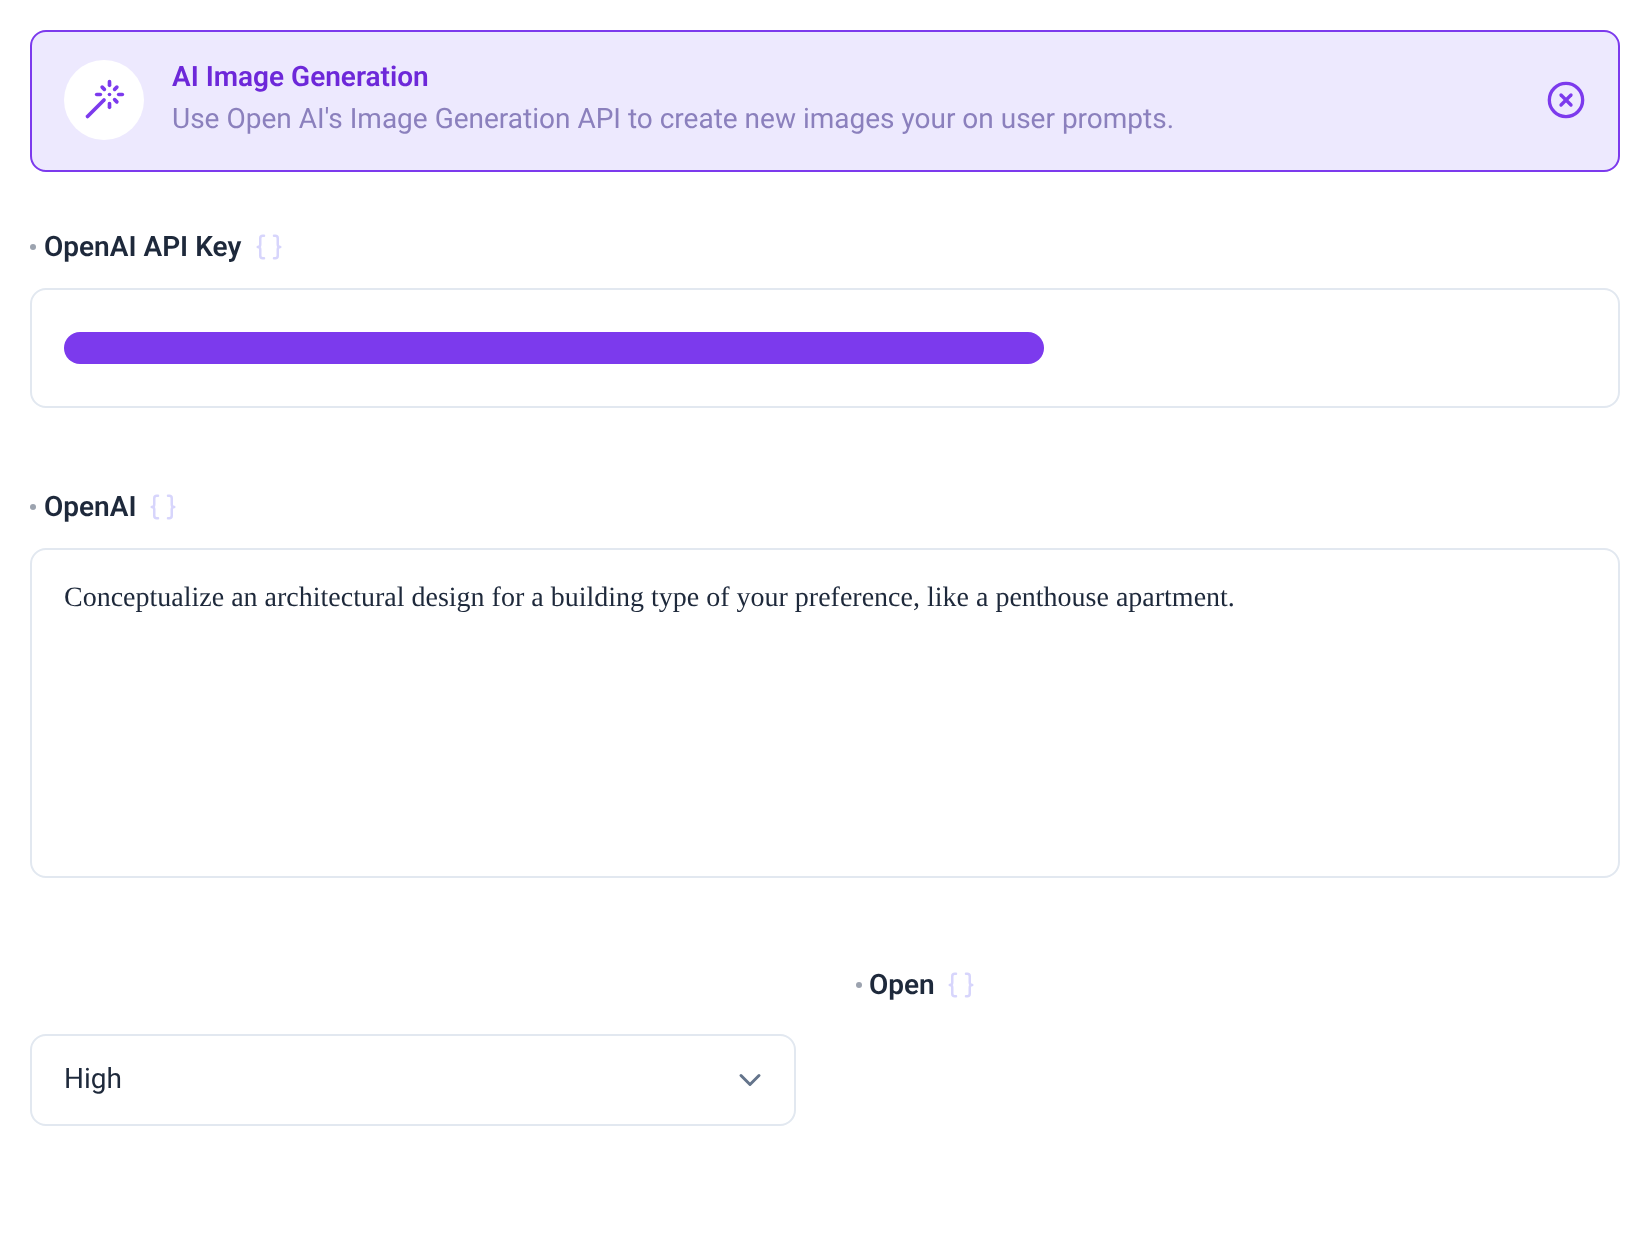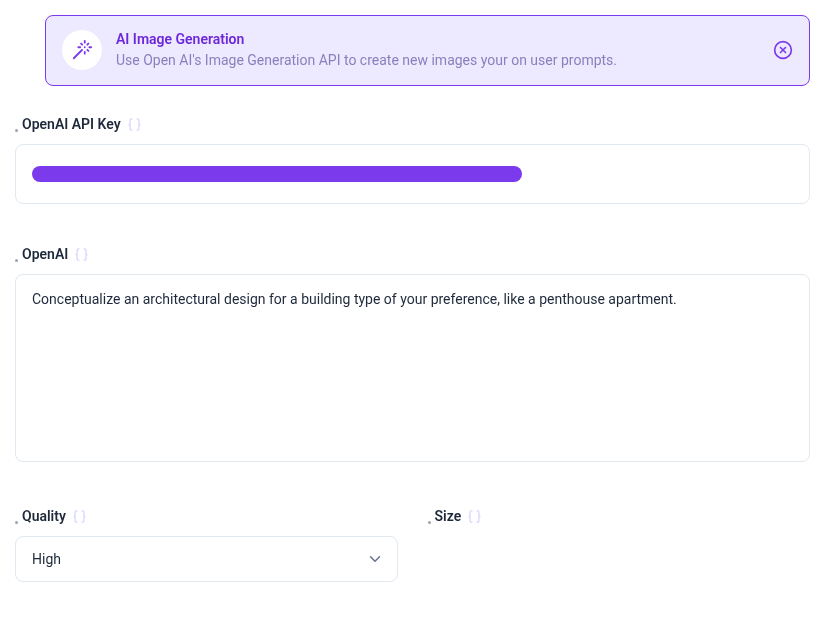--- a/index.html
+++ b/index.html
@@ -16,21 +16,20 @@
     }
     .banner {
       background: #ede9fe;
       border: 1.5px solid #7c3aed;
       border-radius: 8px;
       padding: 14px 16px;
       display: flex;
       gap: 14px;
       margin-bottom: 30px;
       position: relative;
-      margin-left: 30px;
     }
     .banner-icon-wrap {
       width: 40px;
       height: 40px;
       background: #ffffff;
       border-radius: 50%;
       display: flex;
       align-items: center;
       justify-content: center;
       flex-shrink: 0;
@@ -60,21 +59,21 @@
     }
     .field-row {
       display: flex;
       gap: 30px;
     }
     .field-col {
       flex: 1;
     }
     .label-row {
       display: flex;
-      align-items: flex-end;
+      align-items: center;
       gap: 6px;
       margin-bottom: 12px;
       position: relative;
     }
     .bullet {
       width: 3px;
       height: 3px;
       background: #9ca3af;
       border-radius: 50%;
       flex-shrink: 0;
@@ -105,30 +104,32 @@
       display: flex;
       align-items: center;
     }
     .redacted-bar {
       background: #7c3aed;
       height: 16px;
       width: 490px;
       border-radius: 8px;
     }
     .textarea.input-box {
-      height: 188px;
+      height: 165px;
       resize: none;
       line-height: 1.5;
+      font-family: Liberation Serif, serif;
     }
     .select-box {
       position: relative;
     }
     .select-box .input-box {
       padding-right: 40px;
       cursor: pointer;
+      margin-top: 32px;
     }
     .chevron {
       position: absolute;
       right: 14px;
       top: 50%;
       transform: translateY(-50%);
       pointer-events: none;
       color: #64748b;
     }
   </style>
@@ -183,38 +184,30 @@
     <svg class="braces-icon" width="15" height="15" viewBox="0 0 24 24" fill="none" stroke="currentColor" stroke-width="2" stroke-linecap="round" stroke-linejoin="round">
       <path d="M8 3H7a2 2 0 0 0-2 2v5a2 2 0 0 1-2 2 2 2 0 0 1 2 2v5c0 1.1.9 2 2 2h1"></path>
       <path d="M16 21h1a2 2 0 0 0 2-2v-5c0-1.1.9-2 2-2a2 2 0 0 1-2-2V5a2 2 0 0 0-2-2h-1"></path>
     </svg>
   </div>
   <textarea class="input-box textarea" style="">Conceptualize an architectural design for a building type of your preference, like a penthouse apartment.</textarea>
 </div>
 
 <div class="field-row">
   <div class="field-col">
-    <div class="label-row">
-      <span class="bullet"></span>
-      <span class="field-label">Quality</span>
-      <svg class="braces-icon" width="15" height="15" viewBox="0 0 24 24" fill="none" stroke="currentColor" stroke-width="2" stroke-linecap="round" stroke-linejoin="round">
-        <path d="M8 3H7a2 2 0 0 0-2 2v5a2 2 0 0 1-2 2 2 2 0 0 1 2 2v5c0 1.1.9 2 2 2h1"></path>
-        <path d="M16 21h1a2 2 0 0 0 2-2v-5c0-1.1.9-2 2-2a2 2 0 0 1-2-2V5a2 2 0 0 0-2-2h-1"></path>
-      </svg>
-    </div>
     <div class="select-box">
       <div class="input-box">High</div>
       <svg class="chevron" width="18" height="18" viewBox="0 0 24 24" fill="none" stroke="currentColor" stroke-width="2" stroke-linecap="round" stroke-linejoin="round">
         <polyline points="6 9 12 15 18 9"></polyline>
       </svg>
     </div>
   </div>
   <div class="field-col">
     <div class="label-row">
       <span class="bullet"></span>
-      <span class="field-label">Size</span>
+      <span class="field-label">Open</span>
       <svg class="braces-icon" width="15" height="15" viewBox="0 0 24 24" fill="none" stroke="currentColor" stroke-width="2" stroke-linecap="round" stroke-linejoin="round">
         <path d="M8 3H7a2 2 0 0 0-2 2v5a2 2 0 0 1-2 2 2 2 0 0 1 2 2v5c0 1.1.9 2 2 2h1"></path>
         <path d="M16 21h1a2 2 0 0 0 2-2v-5c0-1.1.9-2 2-2a2 2 0 0 1-2-2V5a2 2 0 0 0-2-2h-1"></path>
       </svg>
     </div>
   </div>
 </div>
 
 </body></html>

